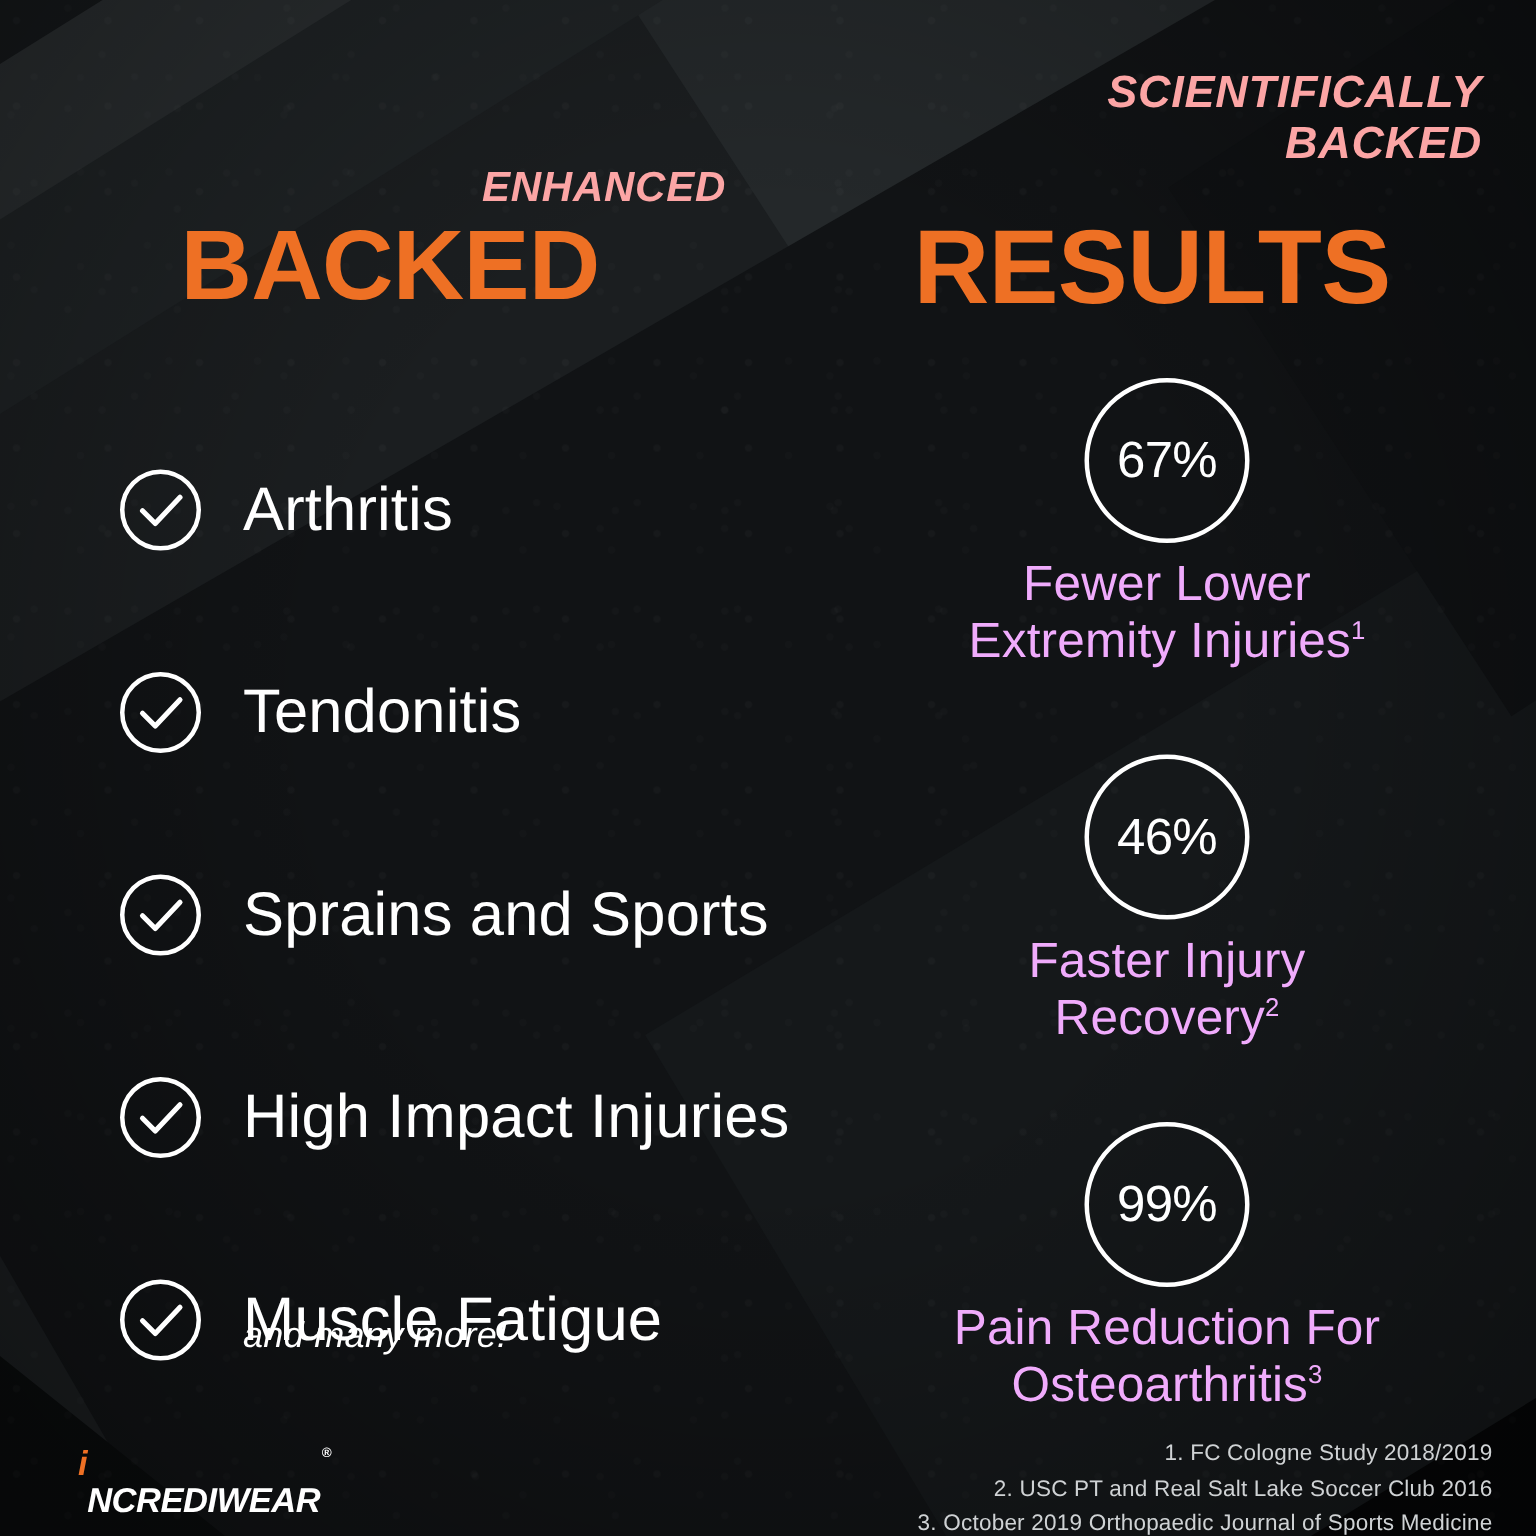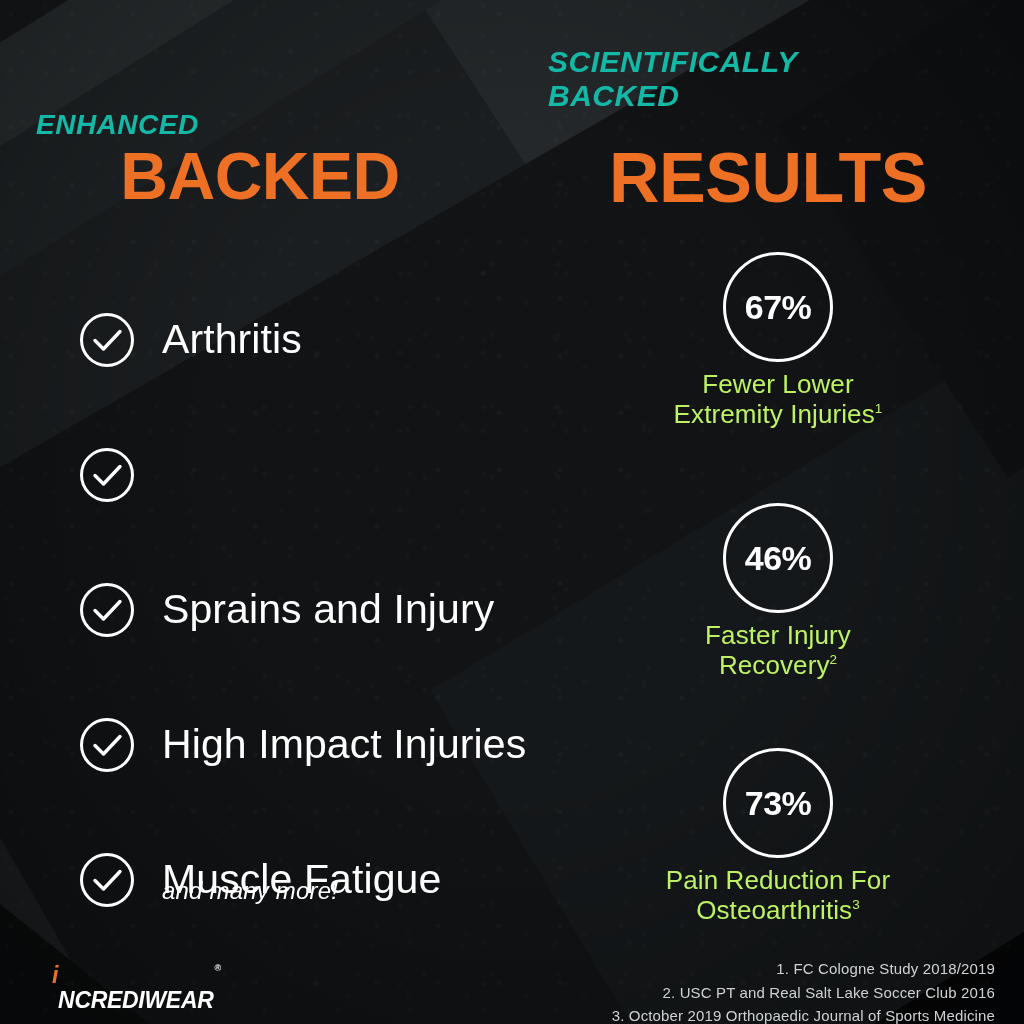--- a/index.html
+++ b/index.html
@@ -121,25 +121,25 @@
 
   
   .content {
     position: absolute;
     inset: 0;
   }
 
   
   .kicker {
     position: absolute;
-    color: #14b8a6;
+    color: #fca5a5;
     font-style: italic;
     font-weight: bold;
     letter-spacing: 0.5px;
-    text-align: left;
+    text-align: right;
     line-height: 1.12;
     white-space: pre-line;
   }
   .headline {
     position: absolute;
     font-weight: bold;
     text-align: center;
     letter-spacing: -0.5px;
     line-height: 1;
   }
@@ -204,26 +204,26 @@
     margin: 0 auto 8px auto;
     border: 3.5px solid #ffffff;
     border-radius: 50%;
     display: flex;
     align-items: center;
     justify-content: center;
   }
   .stat-value {
     color: #ffffff;
     font-size: 34px;
-    font-weight: bold;
+    font-weight: normal;
     letter-spacing: -0.5px;
   }
   .stat-caption {
-    color: #bef264;
-    font-size: 26px;
+    color: #f0abfc;
+    font-size: 33px;
     font-weight: 400;
     line-height: 1.14;
     white-space: pre-line;
     letter-spacing: 0.1px;
   }
   .stat-caption sup {
     font-size: 0.52em;
     vertical-align: super;
     line-height: 0;
   }
@@ -306,30 +306,31 @@
         <span class="condition-label">Arthritis</span>
       </div>
 
       <div class="condition-row">
         <span class="check-circle">
           <svg viewBox="0 0 58 58" width="58" height="58" aria-hidden="true">
             <circle cx="29" cy="29" r="25.5" fill="none" stroke="#ffffff" stroke-width="3"></circle>
             <polyline points="17,29.5 25.5,38 42,20.5" fill="none" stroke="#ffffff" stroke-width="3.4" stroke-linecap="round" stroke-linejoin="round"></polyline>
           </svg>
         </span>
-      </div>
-
-      <div class="condition-row">
-        <span class="check-circle">
-          <svg viewBox="0 0 58 58" width="58" height="58" aria-hidden="true">
-            <circle cx="29" cy="29" r="25.5" fill="none" stroke="#ffffff" stroke-width="3"></circle>
-            <polyline points="17,29.5 25.5,38 42,20.5" fill="none" stroke="#ffffff" stroke-width="3.4" stroke-linecap="round" stroke-linejoin="round"></polyline>
-          </svg>
-        </span>
-        <span class="condition-label">Sprains and Injury</span>
+        <span class="condition-label">Tendonitis</span>
+      </div>
+
+      <div class="condition-row">
+        <span class="check-circle">
+          <svg viewBox="0 0 58 58" width="58" height="58" aria-hidden="true">
+            <circle cx="29" cy="29" r="25.5" fill="none" stroke="#ffffff" stroke-width="3"></circle>
+            <polyline points="17,29.5 25.5,38 42,20.5" fill="none" stroke="#ffffff" stroke-width="3.4" stroke-linecap="round" stroke-linejoin="round"></polyline>
+          </svg>
+        </span>
+        <span class="condition-label">Sprains and Sports</span>
       </div>
 
       <div class="condition-row">
         <span class="check-circle">
           <svg viewBox="0 0 58 58" width="58" height="58" aria-hidden="true">
             <circle cx="29" cy="29" r="25.5" fill="none" stroke="#ffffff" stroke-width="3"></circle>
             <polyline points="17,29.5 25.5,38 42,20.5" fill="none" stroke="#ffffff" stroke-width="3.4" stroke-linecap="round" stroke-linejoin="round"></polyline>
           </svg>
         </span>
         <span class="condition-label">High Impact Injuries</span>
@@ -360,21 +361,21 @@
     <div class="stat-group" id="stat-1">
       <div class="stat-badge">
         <span class="stat-value">46%</span>
       </div>
       <div class="stat-caption"><span>Faster Injury
 Recovery</span><sup>2</sup></div>
     </div>
 
     <div class="stat-group" id="stat-2">
       <div class="stat-badge">
-        <span class="stat-value">73%</span>
+        <span class="stat-value">99%</span>
       </div>
       <div class="stat-caption"><span>Pain Reduction For
 Osteoarthritis</span><sup>3</sup></div>
     </div>
 
     <div id="footnotes">
       <div>1. FC Cologne Study 2018/2019</div>
       <div>2. USC PT and Real Salt Lake Soccer Club 2016</div>
       <div>3. October 2019 Orthopaedic Journal of Sports Medicine</div>
     </div>

